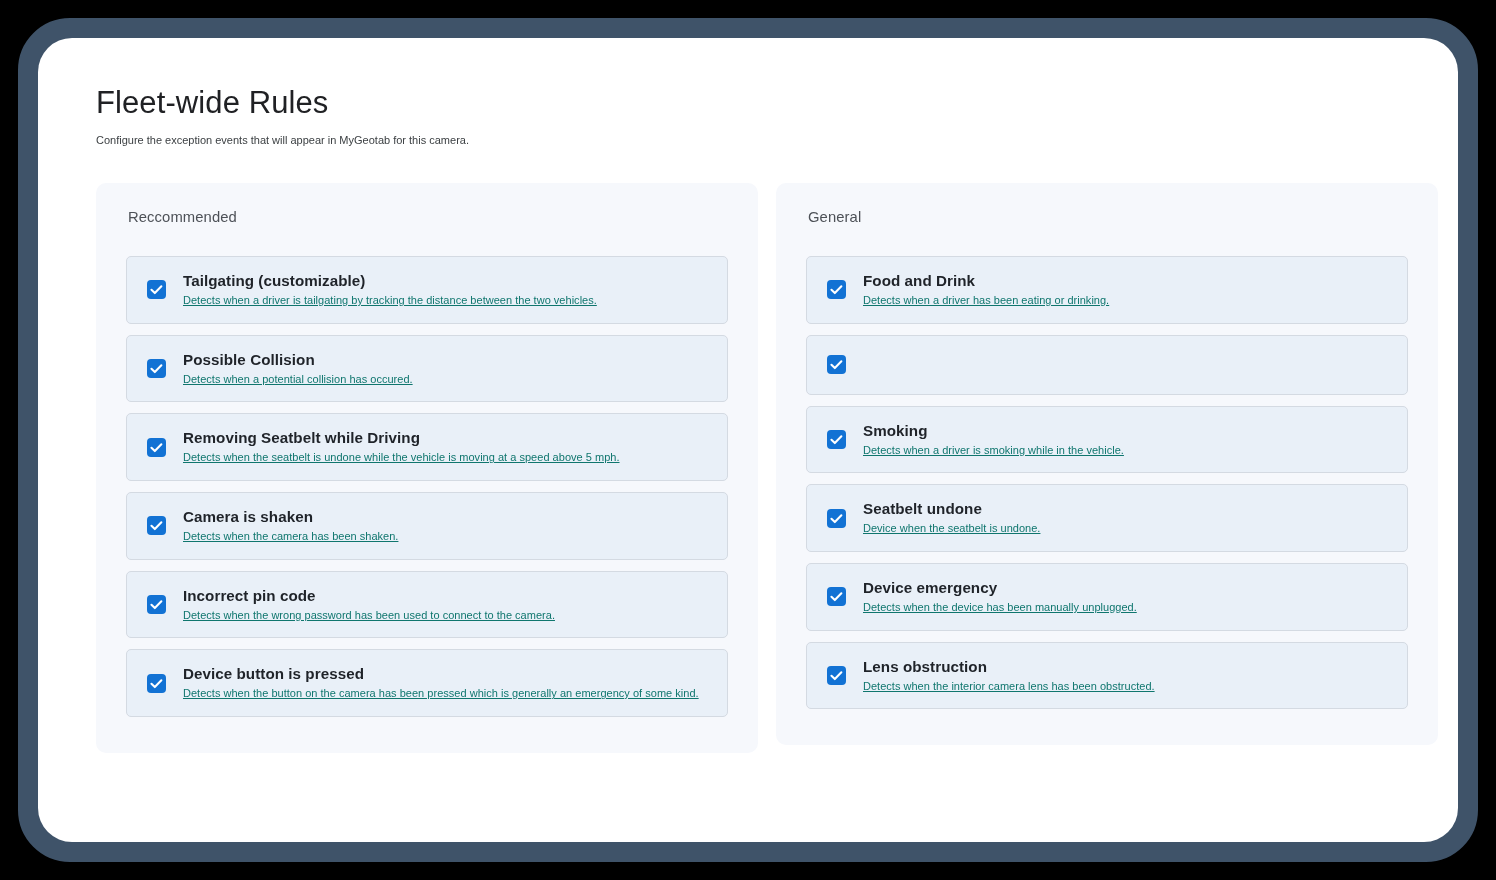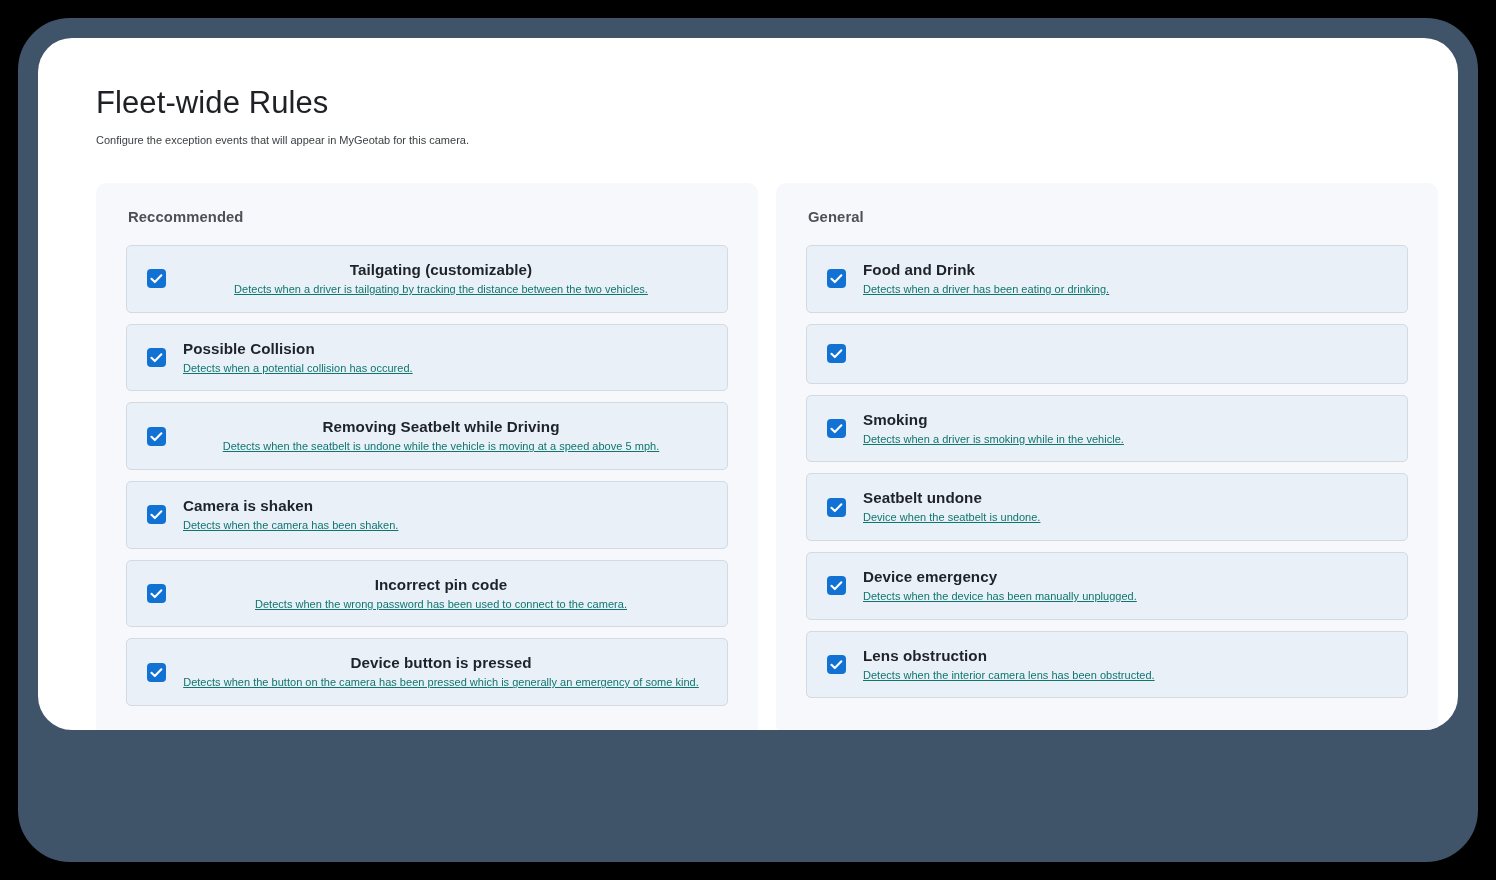--- a/index.html
+++ b/index.html
@@ -25,21 +25,21 @@
     border-radius: 52px;
     background: #3f5369;
   }
 
   
   .page-surface {
     position: absolute;
     left: 0px;
     top: 0px;
     width: 1420px;
-    height: 692px;
+    height: 804px;
     background: #ffffff;
     border-radius: 34px;
     overflow: hidden;
   }
 
   .content {
     position: absolute;
     left: 0;
     top: 0;
     width: 1420px;
@@ -72,23 +72,23 @@
   }
   .panel {
     background: #f6f8fc;
     border-radius: 10px;
     padding: 26px 30px 36px 30px;
     flex: 0 0 662px;
     align-self: flex-start;
   }
   .panel-title {
     font-size: 14.8px;
-    font-weight: 700;
+    font-weight: 400;
     color: #4d5157;
-    margin: 0 0 20px 2px;
+    margin: 0 0 31px 2px;
     letter-spacing: 0.1px;
   }
 
   
   .rule-list {
     display: flex;
     flex-direction: column;
     gap: 11px;
   }
   .rule-card {
@@ -139,21 +139,21 @@
     letter-spacing: 0.05px;
   }
   .rule-desc {
     font-size: 11px;
     font-weight: 400;
     color: #0f766e;
     line-height: 1.42;
     letter-spacing: 0.02px;
     text-decoration: underline;
   }
-  .rule-card.two-line .rule-text { padding-right: 12px; text-align: center; }
+  .rule-card.two-line .rule-text { padding-right: 12px; }
 </style>
 </head>
 <body>
 
 <div class="device-frame">
   <div class="page-surface">
     <div class="content">
 
       <h1 class="page-title">Fleet-wide Rules</h1>
 

